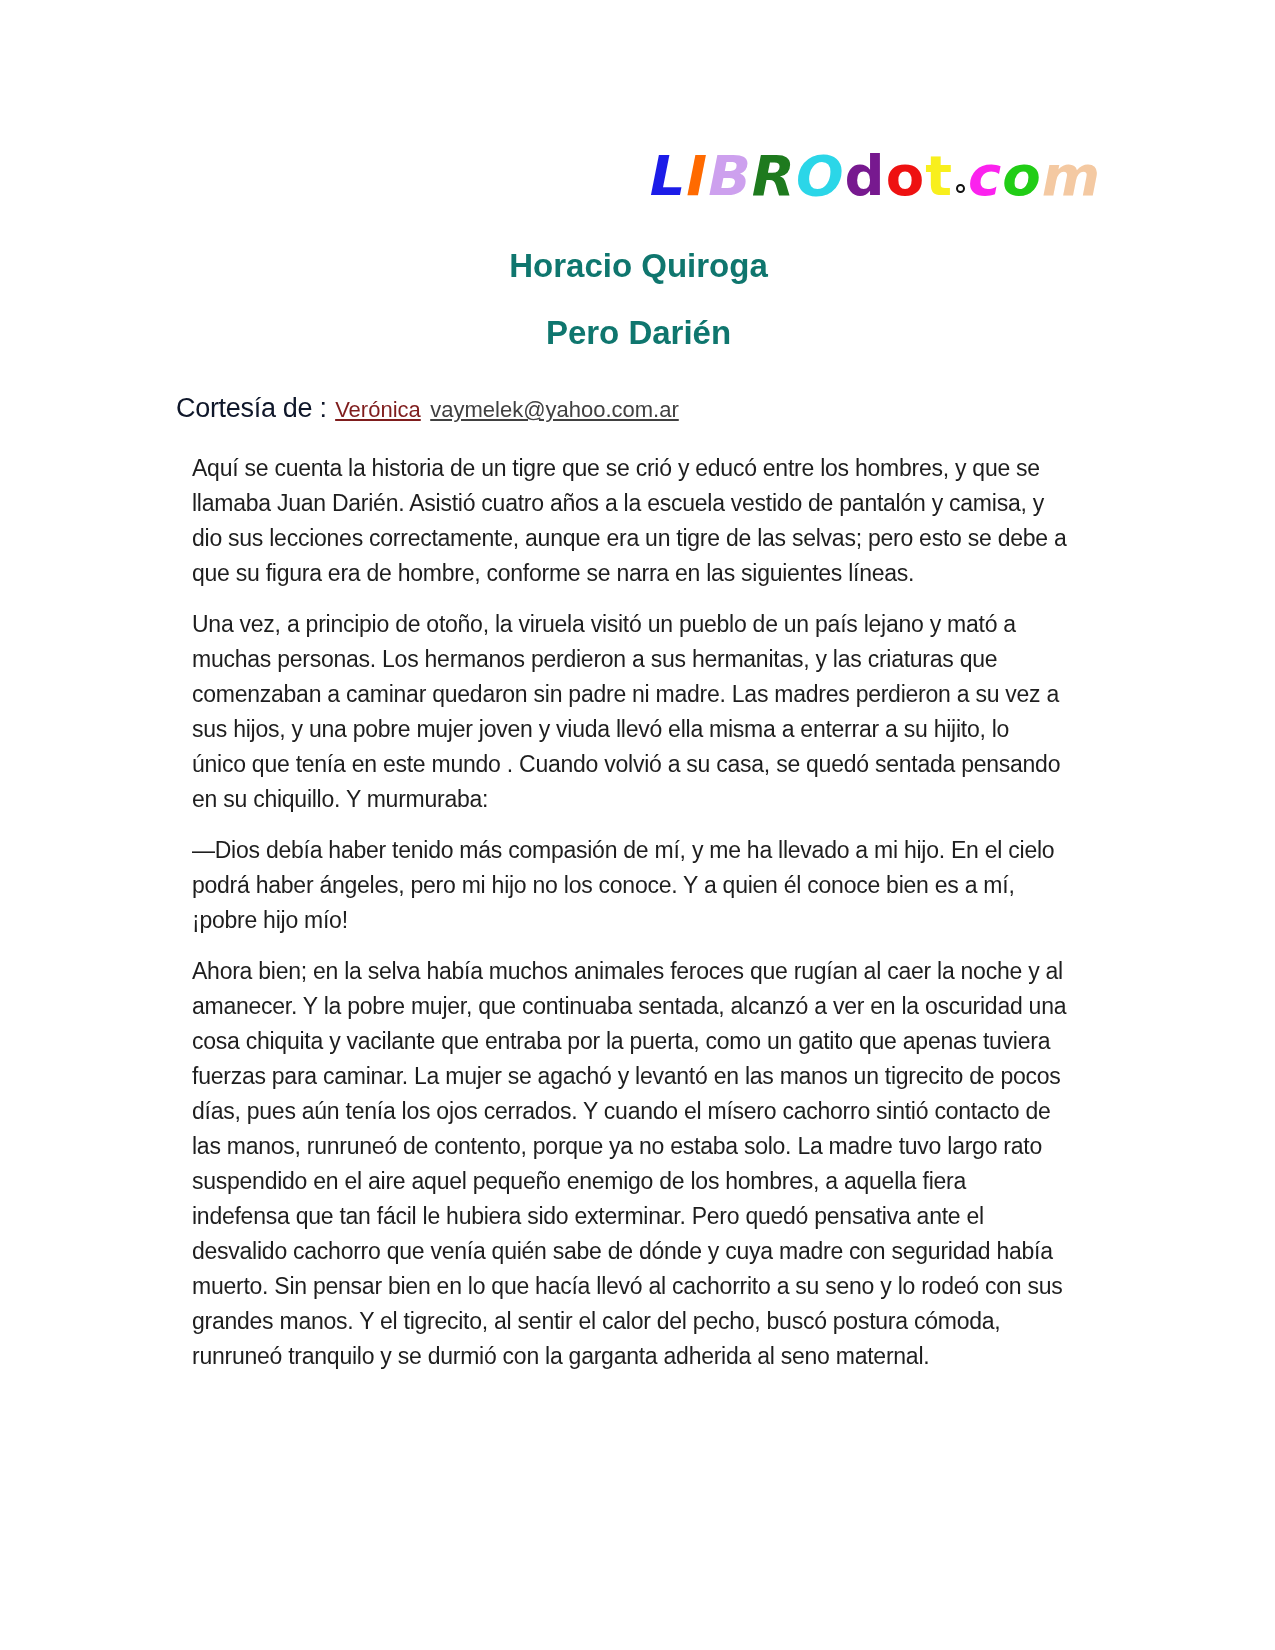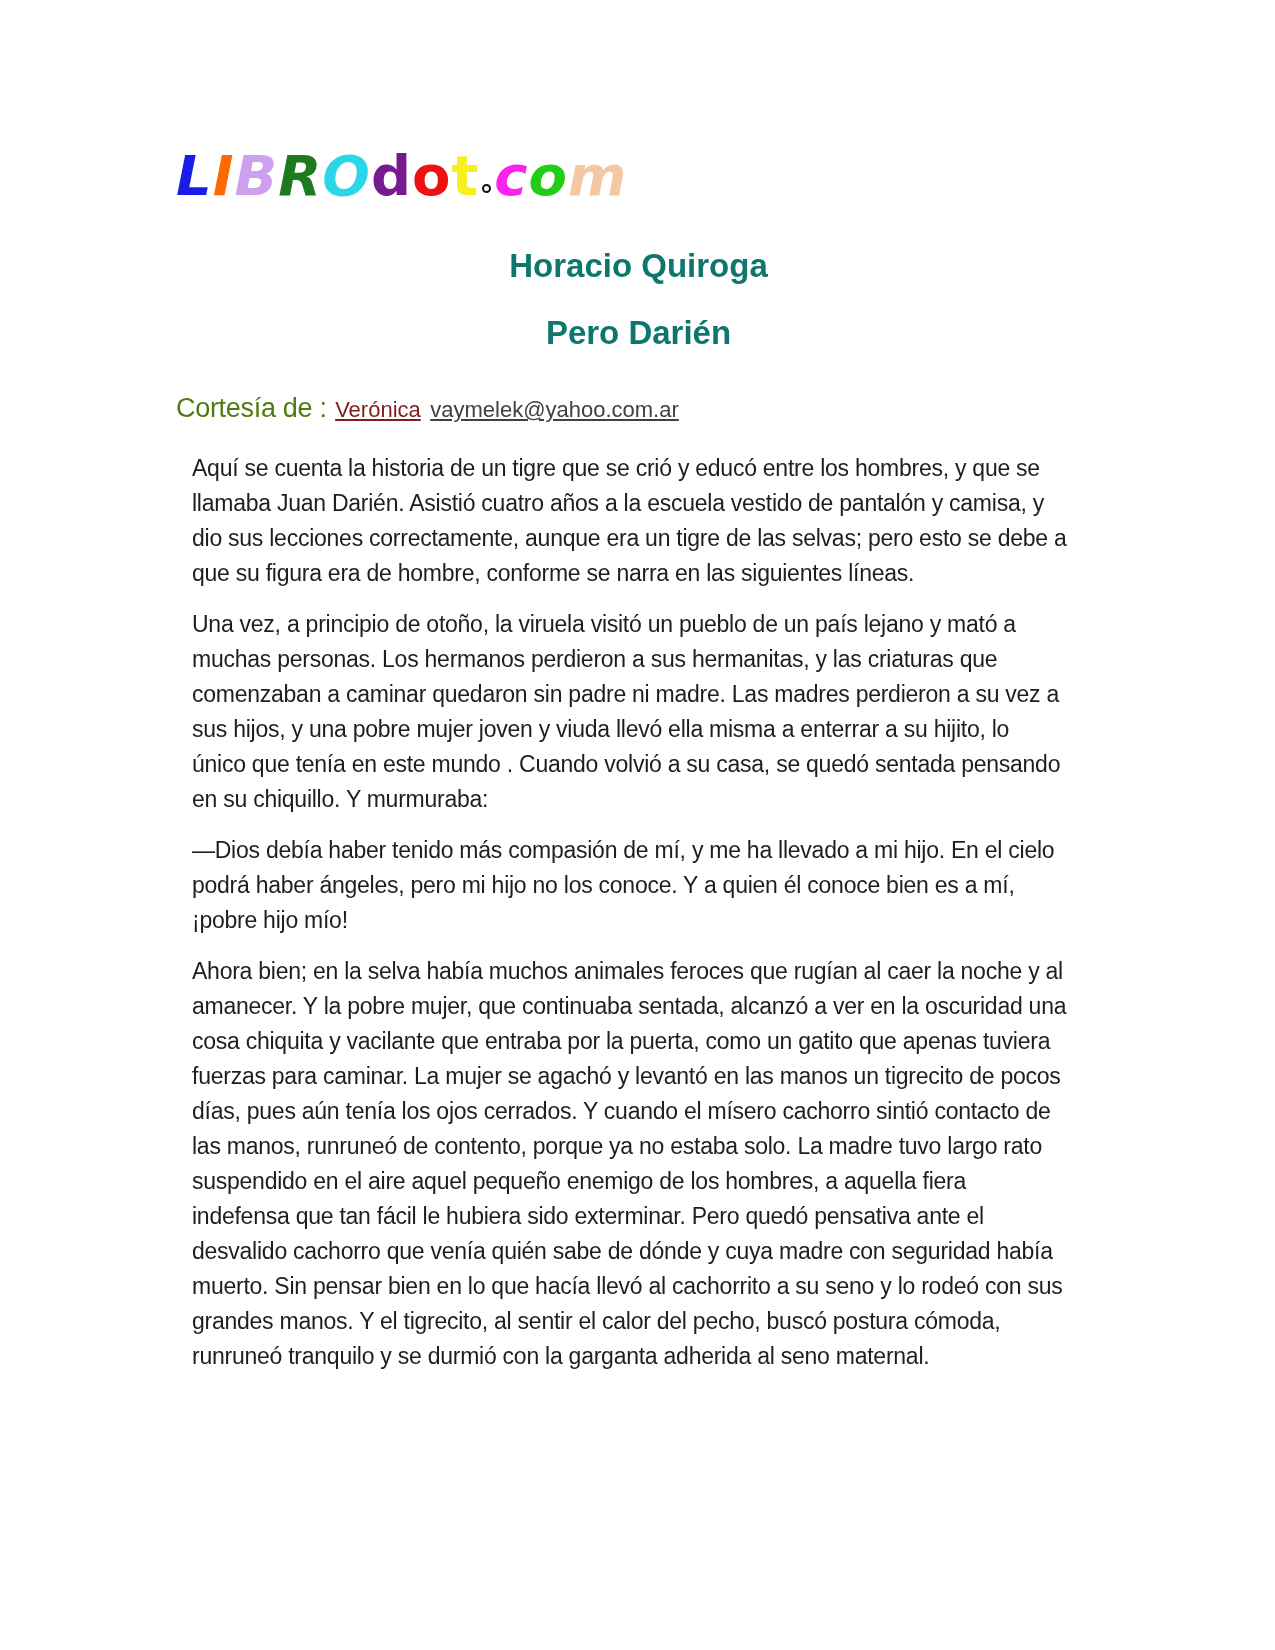--- a/index.html
+++ b/index.html
@@ -15,21 +15,21 @@
     overflow: hidden;
     position: relative;
   }
   .content-col {
     width: 925px;
     margin-left: 176px;
     padding-top: 140px;
   }
   
   .logo {
-    text-align: left;
+    text-align: right;
     font-family: "DejaVu Sans", sans-serif;
     font-weight: bold;
     font-size: 56px;
     line-height: 72px;
     letter-spacing: 1px;
     white-space: nowrap;
   }
   .logo .lt { display: inline-block; }
   .logo .it { font-style: italic; }
   .logo .dot-mark {
@@ -52,21 +52,21 @@
   .author-heading { margin-top: 34px; }
   .title-heading  { margin-top: 27px; }
   
   .courtesy {
     margin-top: 40px;
     line-height: 30px;
     white-space: nowrap;
   }
   .courtesy .c-label {
     font-size: 27px;
-    color: #4d7c0f;
+    color: #0f172a;
     letter-spacing: -0.3px;
   }
   .courtesy .c-name {
     font-size: 22px;
     color: #7f1d1d;
     margin-left: 4px;
     text-decoration: underline;
   }
   .courtesy .c-email {
     font-size: 22px;

